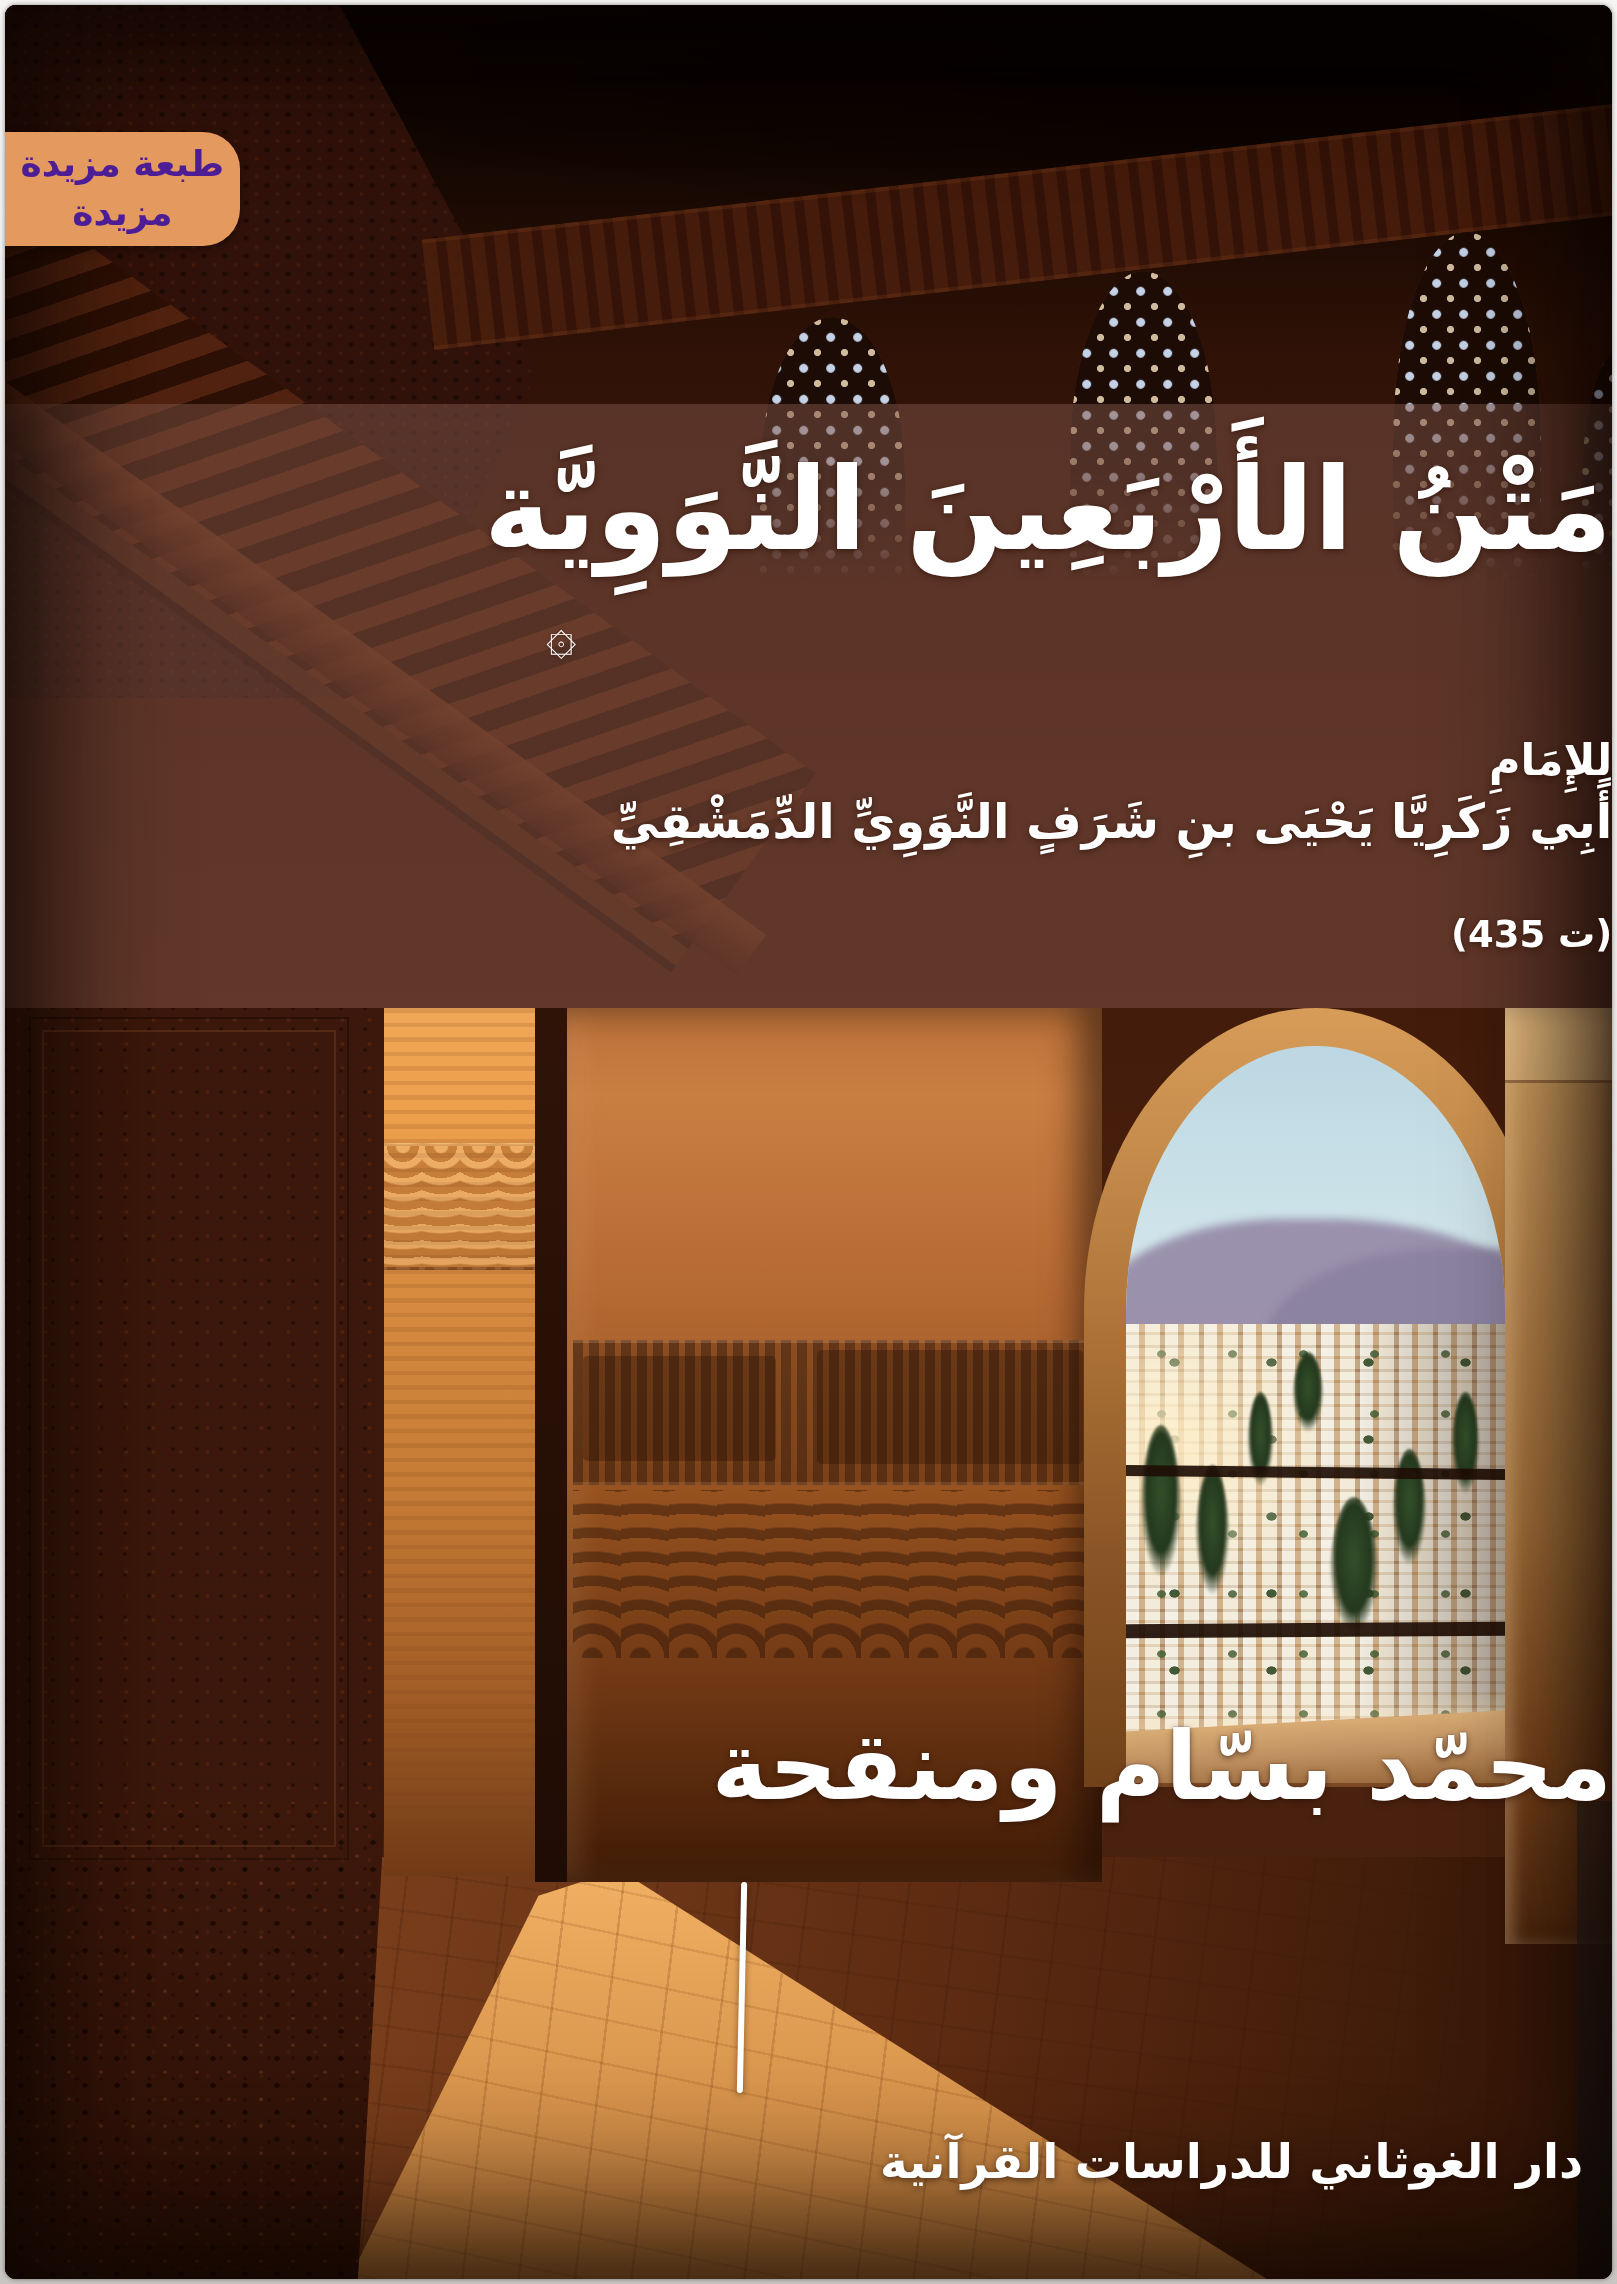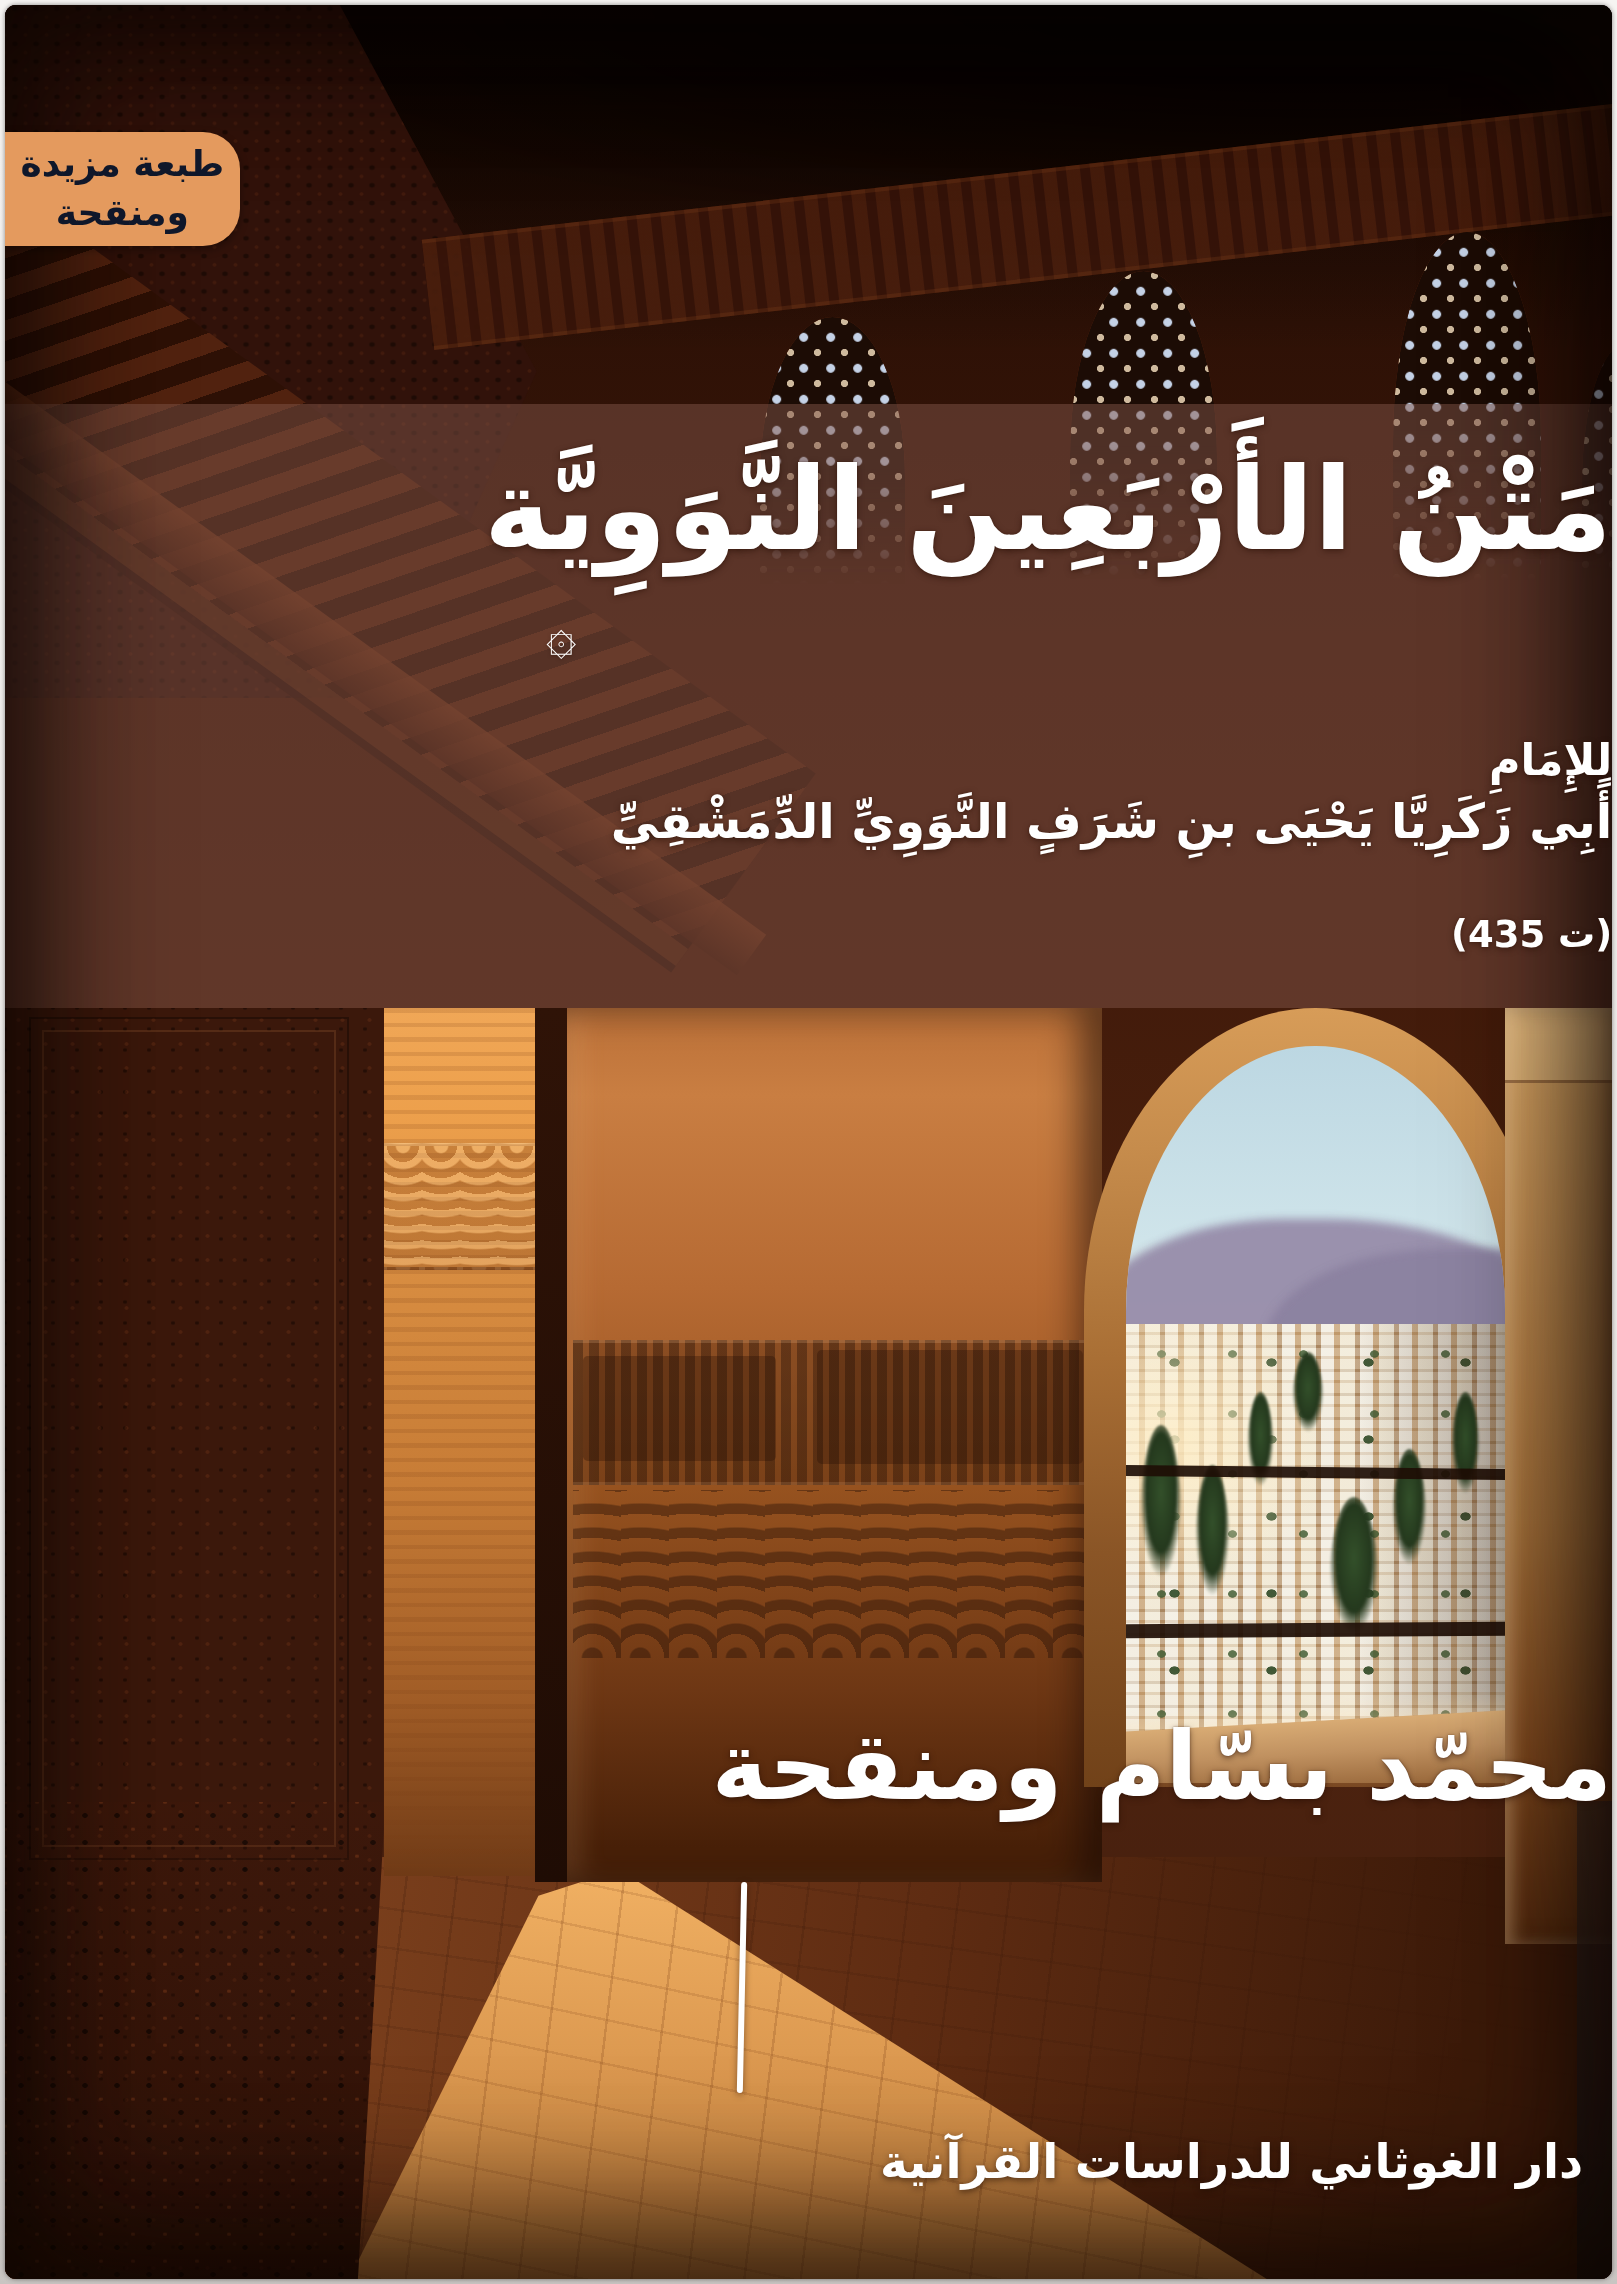--- a/index.html
+++ b/index.html
@@ -156,21 +156,21 @@
   .flourish{left:734px;top:1877px;width:5.6px;height:211px;background:#fff;border-radius:3.2px;
     transform:rotate(1.2deg);box-shadow:0 1.6px 6.4px rgba(40,15,5,.5);}
   .publisher{left:auto;right:29px;top:2129px;text-align:right;color:#fff;direction:rtl;
     font-size:47px;font-weight:bold;line-height:1.2;white-space:nowrap;
     text-shadow:0 1.6px 6.4px rgba(30,12,4,.6);}
 
   
   .badge{left:0;top:127px;width:235px;height:114px;background:#E49A5E;
     border-radius:0 37px 37px 0;box-shadow:0 3.2px 8px rgba(0,0,0,.35);
     display:flex;flex-direction:column;justify-content:center;align-items:center;
-    color:#0f172a;font-size:36px;font-weight:bold;line-height:1.35;direction:rtl;z-index:70;}
+    color:#4c1d95;font-size:36px;font-weight:bold;line-height:1.35;direction:rtl;z-index:70;}
   .band,.vignette{z-index:40;}
   .vignette{z-index:45;}
   .txt,.seal,.flourish,.publisher{z-index:60;}
 </style>
 </head>
 <body>
 
 <div class="cover">
 
   <div class="ceiling"></div>
@@ -217,21 +217,21 @@
     <div class="openfloor"></div>
   </div>
   <div class="column"></div>
   <div class="edge-right"></div>
 
   <div class="band"></div>
   <div class="vignette"></div>
 
   <div class="badge">
     <span>طبعة مزيدة</span>
-    <span>ومنقحة</span>
+    <span>مزيدة</span>
   </div>
 
   <h1 class="txt title">مَتْنُ الأَرْبَعِينَ النَّوَوِيَّة</h1>
   <span class="seal">۞</span>
 
   <div class="txt kicker">لِلإِمَامِ</div>
   <div class="txt author">أَبِي زَكَرِيَّا يَحْيَى بنِ شَرَفٍ النَّوَوِيِّ الدِّمَشْقِيِّ</div>
   <div class="txt death">(ت 435)</div>
 
   <div class="txt editor-name">محمّد بسّام ومنقحة</div>

